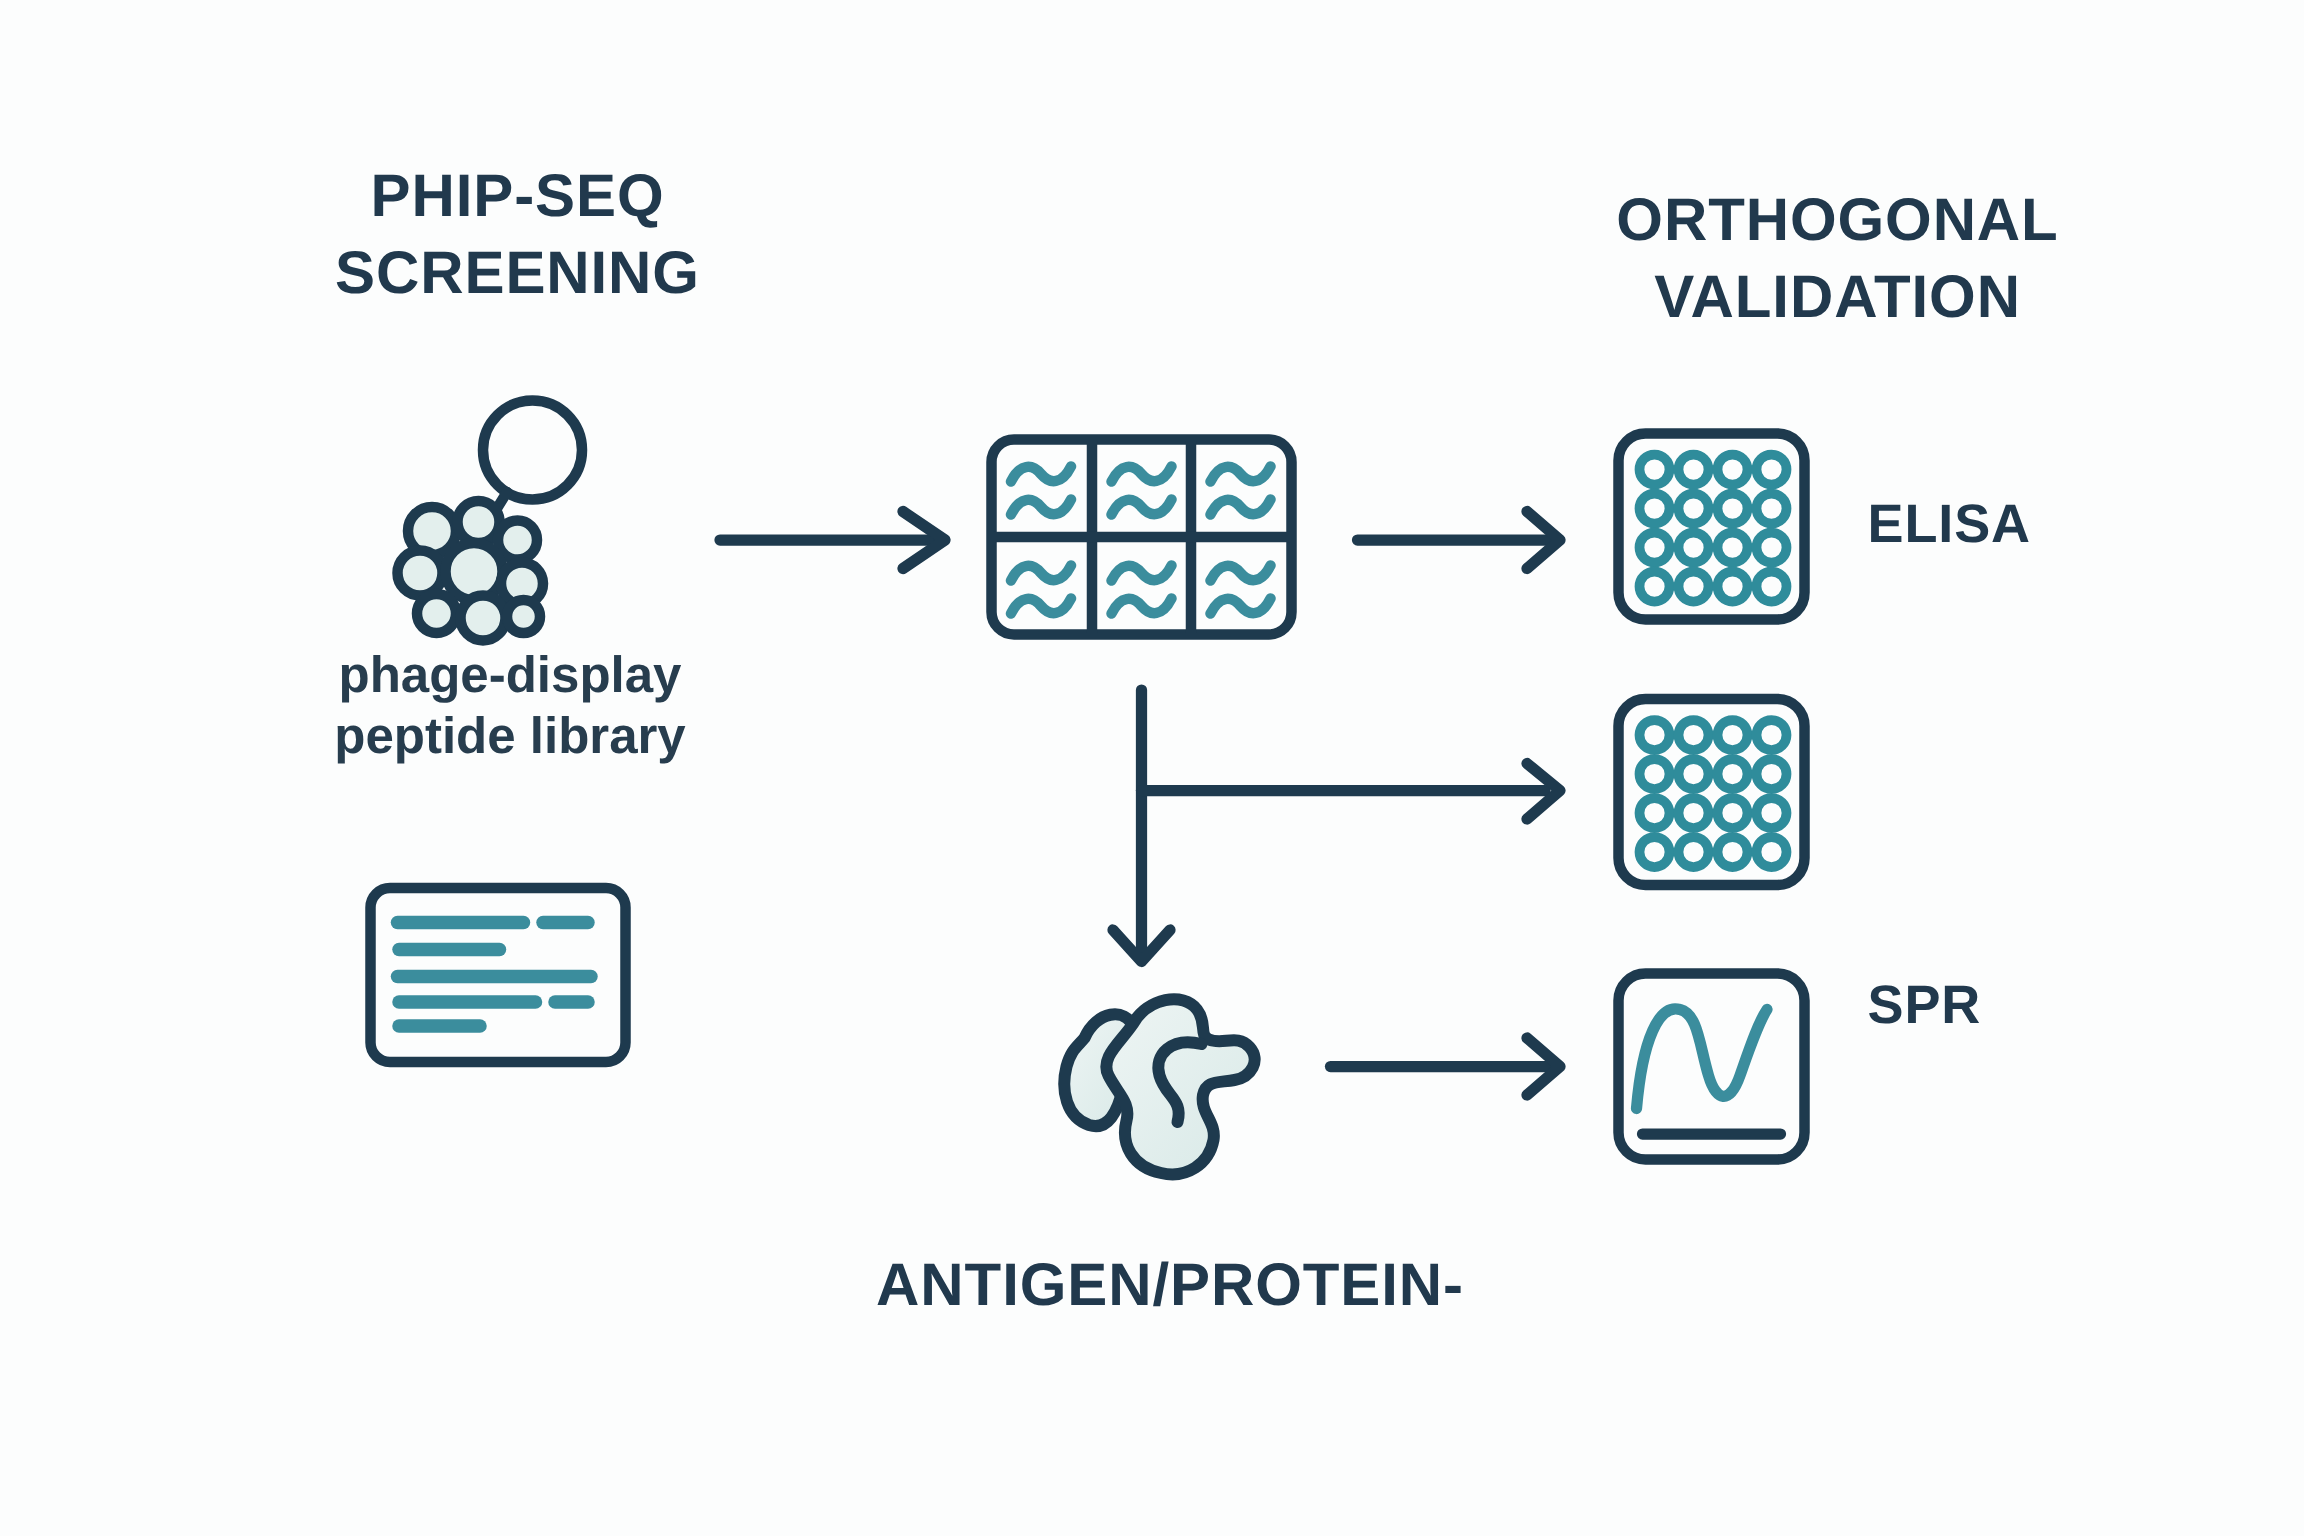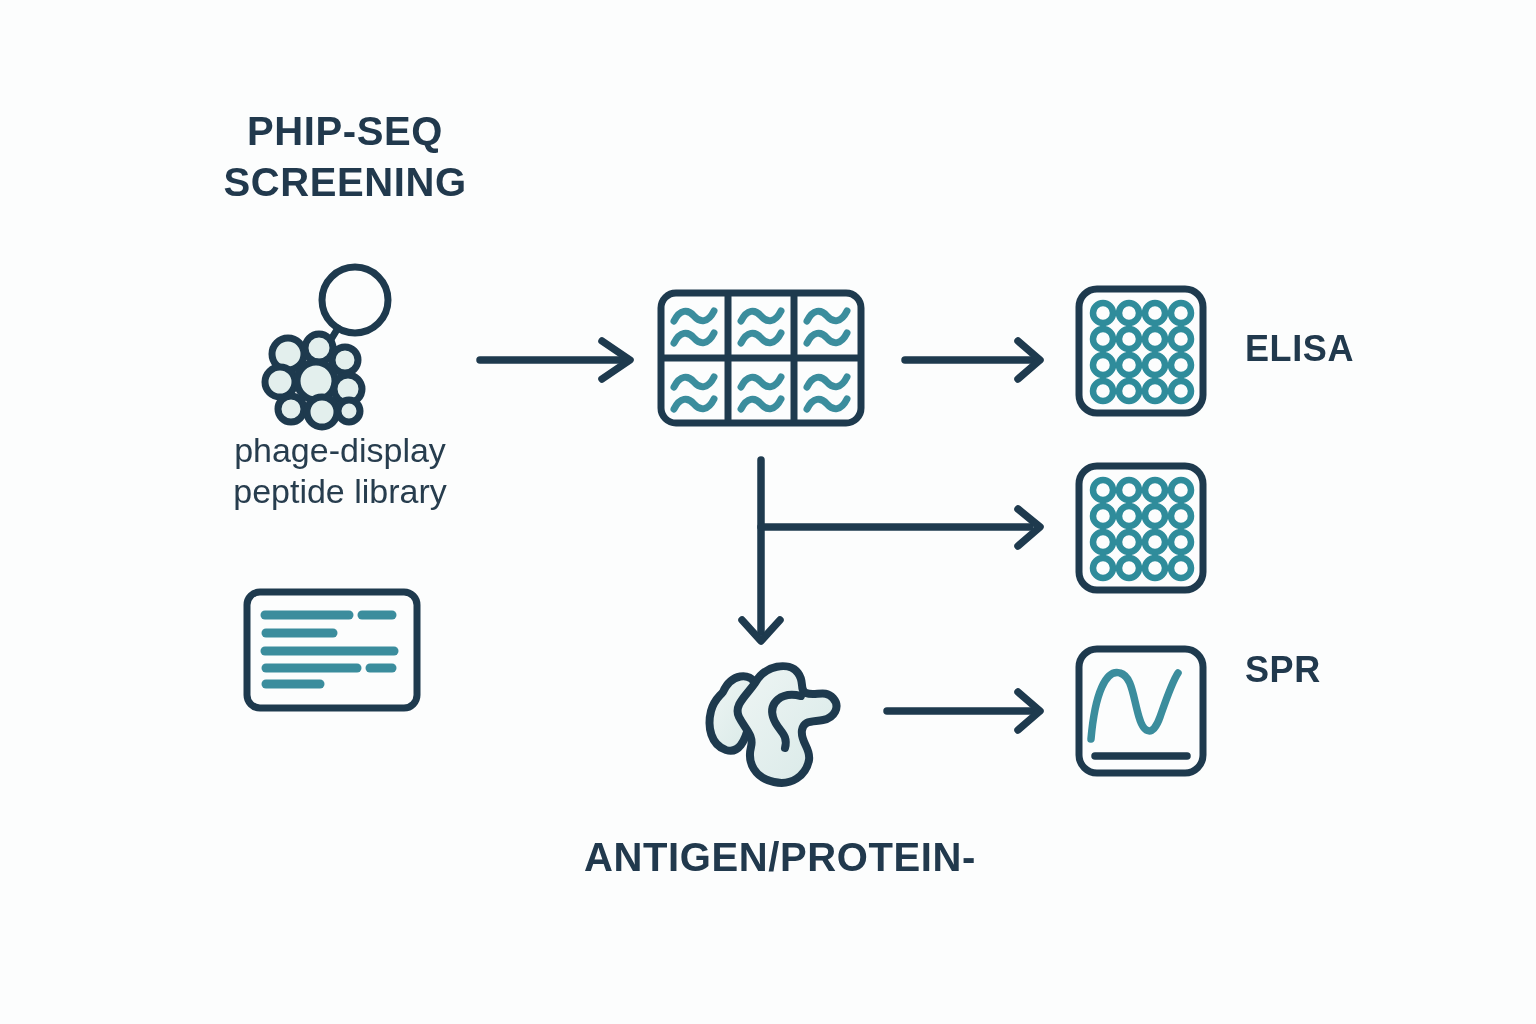--- a/index.html
+++ b/index.html
@@ -8,21 +8,21 @@
     background:#fcfdfd;
     font-family:"Liberation Sans",sans-serif;
     color:#1e3a4e;
   }
   .abs{position:absolute;}
   .heading{
     font-weight:700;font-size:40px;line-height:1.27;letter-spacing:.6px;
     text-align:center;white-space:pre-line;color:#21394d;
   }
   .caption{
-    font-weight:400;font-size:34px;line-height:1.22;text-align:center;
+    font-weight:700;font-size:34px;line-height:1.22;text-align:center;
     white-space:pre-line;color:#273d4e;
   }
   .vlabel{
     font-weight:700;font-size:36px;line-height:1.15;letter-spacing:.6px;
     text-align:left;white-space:pre-line;color:#21394d;
   }
   svg{display:block;overflow:visible;}
   .ink-stroke{stroke:#1e3a4e;fill:none;}
   .teal-stroke{stroke:#3b8d9d;fill:none;}
 </style>
@@ -98,20 +98,22 @@
       </linearGradient>
     </defs>
     <path d="M31 40 C39 22 58 19 64 33 C70 46 61 59 57 73 C53 89 47 102 34 98 C19 93 15 75 19 59 C22 48 26 46 31 40 Z" fill="url(#blobfill)" stroke="#1e3a4e" stroke-width="8" stroke-linejoin="round"></path>
     <path d="M63 31 C73 13 97 9 106 21 C113 30 107 38 114 41 C123 45 133 37 141 46 C149 55 142 66 131 68 C120 70 112 68 110 78 C108 90 119 96 117 108 C114 124 99 134 82 130 C63 126 55 111 59 95 C62 83 53 77 47 65 C41 53 55 43 63 31 Z" fill="url(#blobfill)" stroke="#1e3a4e" stroke-width="8" stroke-linejoin="round"></path>
     <path d="M109 44 C89 39 77 51 81 65 C85 79 97 81 93 96" fill="none" stroke="#1e3a4e" stroke-width="8" stroke-linecap="round"></path>
   </svg>
 
   <div class="abs heading" style="left:520px;top:832px;width:520px;">ANTIGEN/PROTEIN-
 LEVEL CONFIRMATION</div>
 
+  <div class="abs heading" style="left:1040px;top:122px;width:370px;">ORTHOGONAL
+VALIDATION</div>
 
   <svg class="abs" style="left:1075px;top:285px;" width="132" height="132" viewBox="0 0 132 132">
     <rect x="4" y="4" width="124" height="124" rx="18" class="ink-stroke" stroke-width="7" fill="#fdfefe"></rect>
     <g stroke="#2f8c9b" stroke-width="6.5" fill="none">
       <circle cx="28" cy="28" r="10"></circle>
         <circle cx="54" cy="28" r="10"></circle>
         <circle cx="80" cy="28" r="10"></circle>
         <circle cx="106" cy="28" r="10"></circle>
       <circle cx="28" cy="54" r="10"></circle>
         <circle cx="54" cy="54" r="10"></circle>

